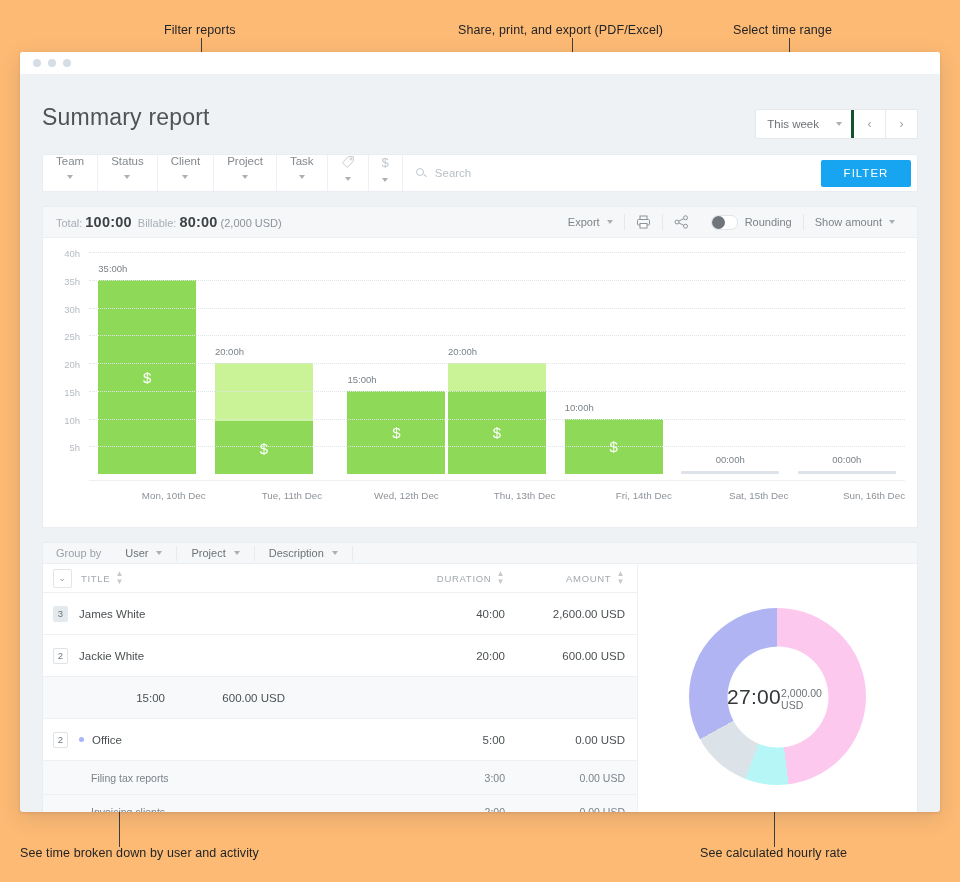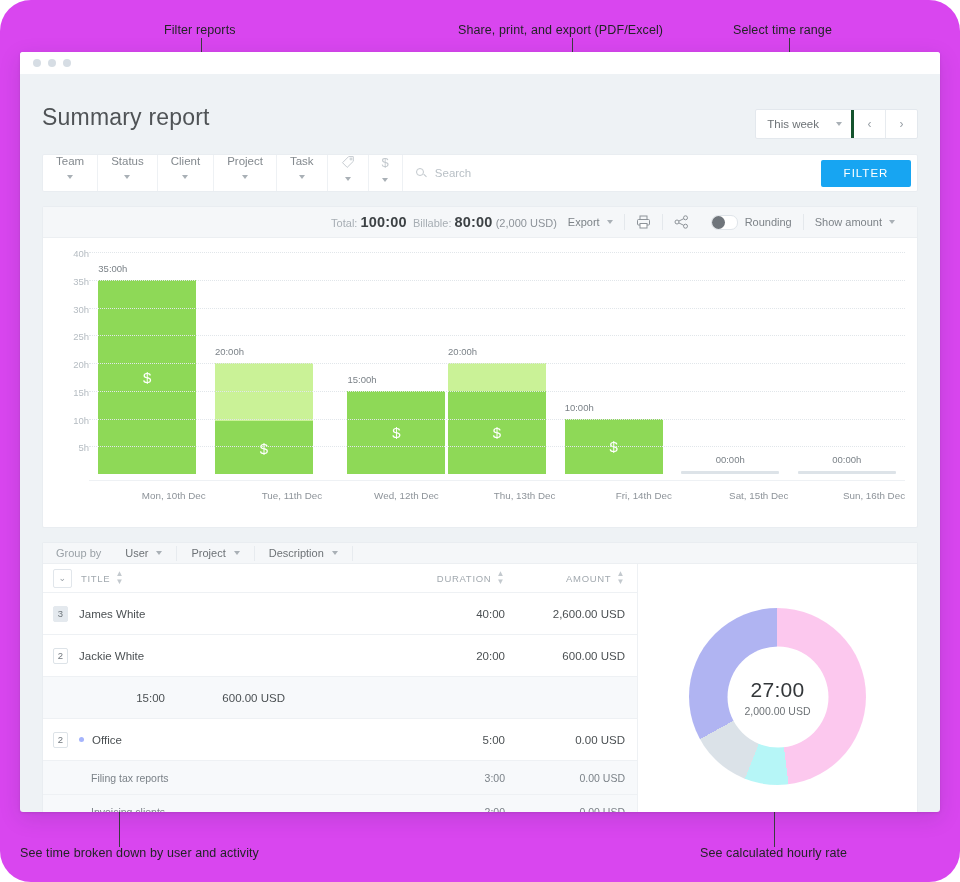--- a/index.html
+++ b/index.html
@@ -6,22 +6,21 @@
     margin: 0;
     padding: 0;
     background: #ffffff;
     font-family: "Liberation Sans", sans-serif;
   }
   #page {
     position: relative;
     width: 960px;
     height: 882px;
     overflow: hidden;
-    background: #d946ef;
-    border-radius: 31px;
+    background: #fdba74;
   }
 
   
   .anno-label {
     position: absolute;
     font-size: 12.5px;
     color: #222426;
     white-space: nowrap;
     letter-spacing: .1px;
   }
@@ -167,21 +166,21 @@
     border: 1px solid #e9edf1;
     border-radius: 2px;
     margin-top: 14px;
   }
   .card-head {
     height: 30px;
     background: #f5f7f9;
     border-bottom: 1px solid #eceff2;
     display: flex;
     align-items: center;
-    justify-content: flex-end;
+    justify-content: space-between;
     padding: 0 11px 0 13px;
   }
   .totals { font-size: 11px; color: #a7aeb4; }
   .totals b { color: #3d4245; font-size: 14.5px; font-weight: 700; letter-spacing:.2px;}
   .totals .paren { color: #8d9399; font-size: 11px; }
   .card-tools {
     display: flex;
     align-items: center;
     font-size: 11px;
     color: #7d8388;
@@ -222,20 +221,21 @@
   }
   .gridline {
     position: absolute;
     left: 0; right: 0;
     height: 0;
     border-top: 1px dotted #e1e6ea;
   }
   .ylab {
     position: absolute;
     right: 100%;
+    margin-right: 9px;
     transform: translateY(-50%);
     font-size: 9.5px;
     color: #b5bcc2;
     white-space: nowrap;
   }
   .bars {
     position: absolute;
     left: 0; right: 0; bottom: 0; top: 0;
     display: flex;
   }
@@ -395,21 +395,21 @@
     border-radius: 50%;
   }
   .donut-hole {
     position: absolute;
     left: 50%; top: 50%;
     transform: translate(-50%,-50%);
     width: 101px; height: 101px;
     border-radius: 50%;
     background: #ffffff;
     display: flex;
-    flex-direction: column;
+    flex-direction: row;
     align-items: center;
     justify-content: center;
   }
   .donut-main { font-size: 21px; color: #33373a; letter-spacing: .3px; }
   .donut-sub { font-size: 10.5px; color: #6d7276; margin-top: 3px; }
 
   .search-ico { position: relative; width: 11px; height: 11px; }
   .search-ico i {
     position:absolute; left:0; top:0;
     width: 8px; height: 8px;

